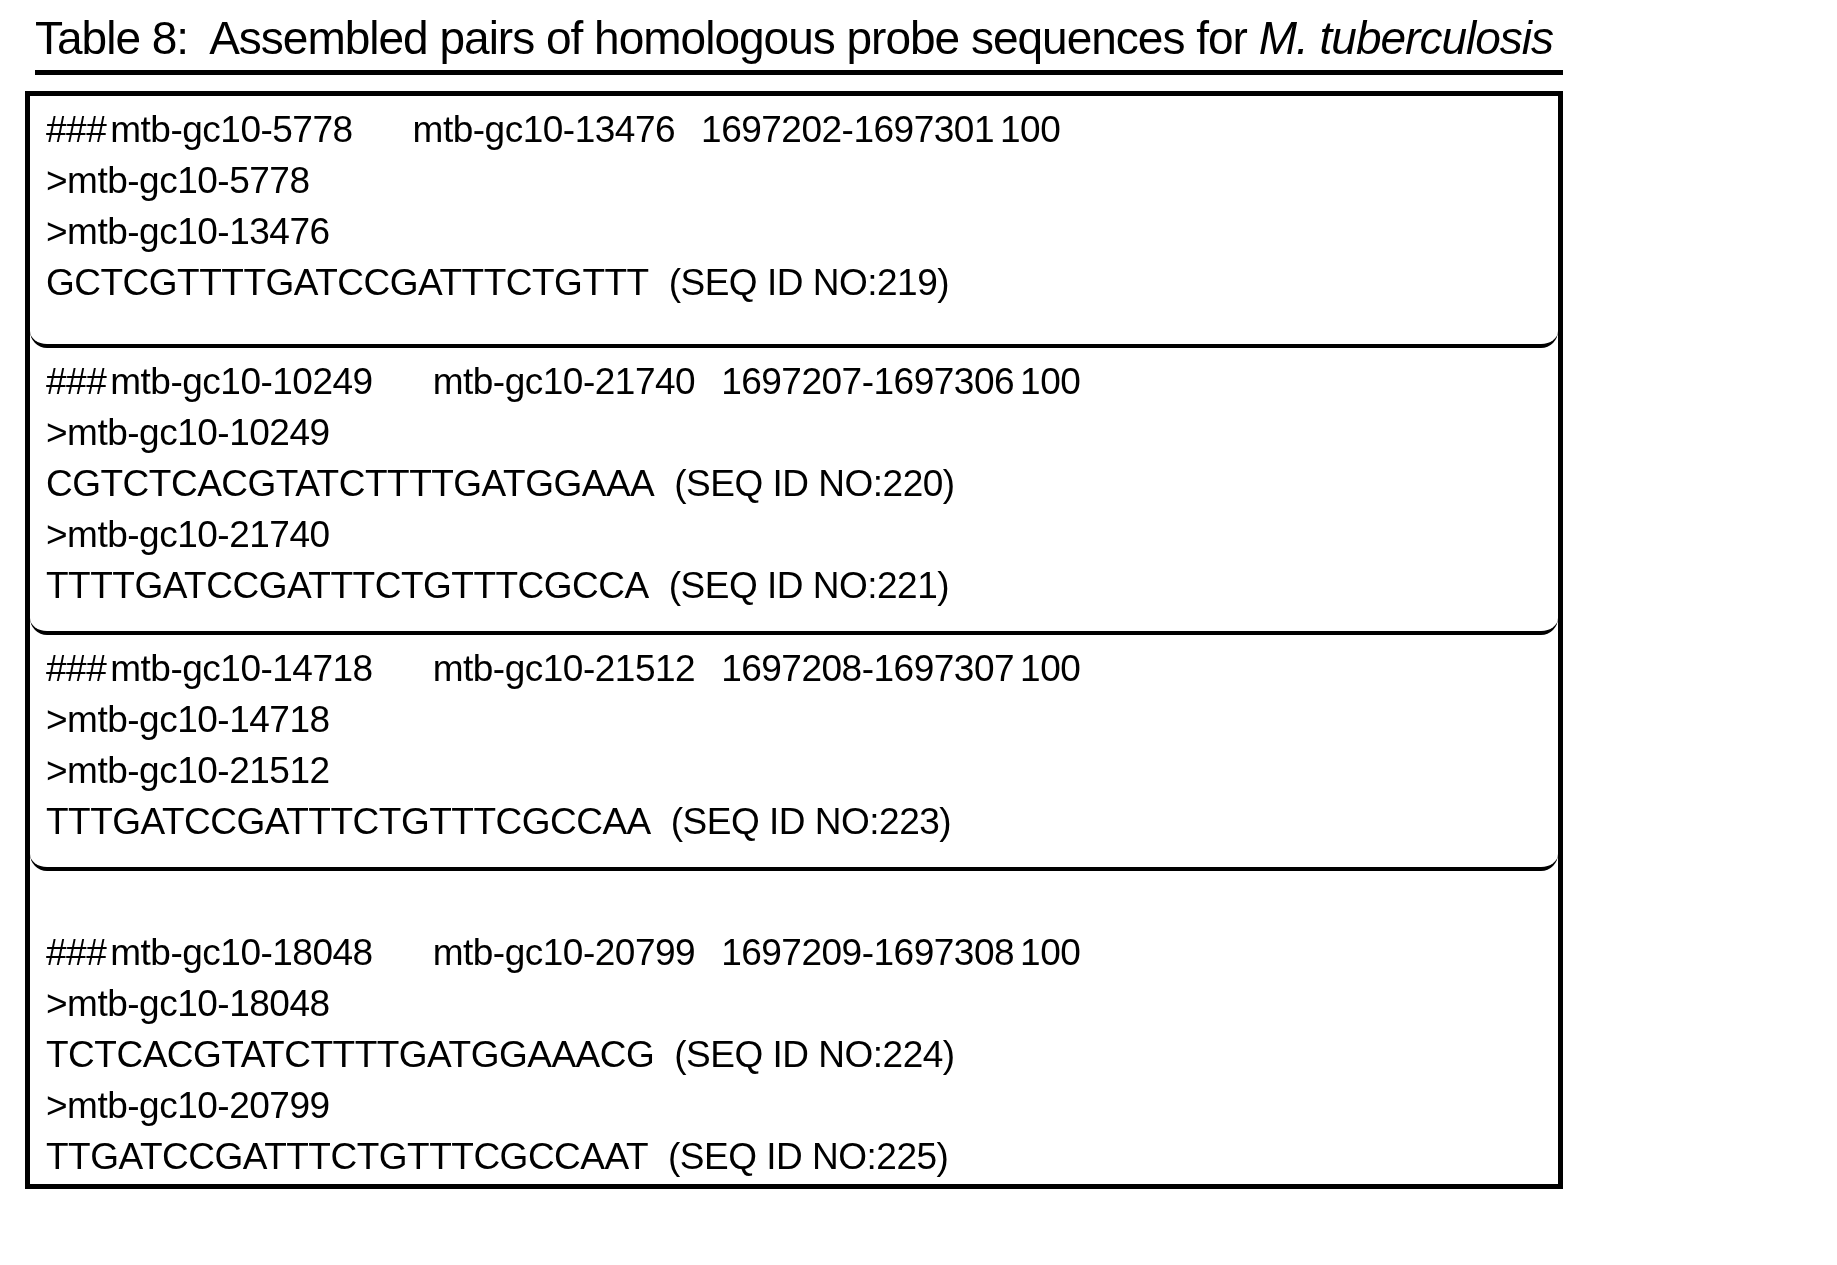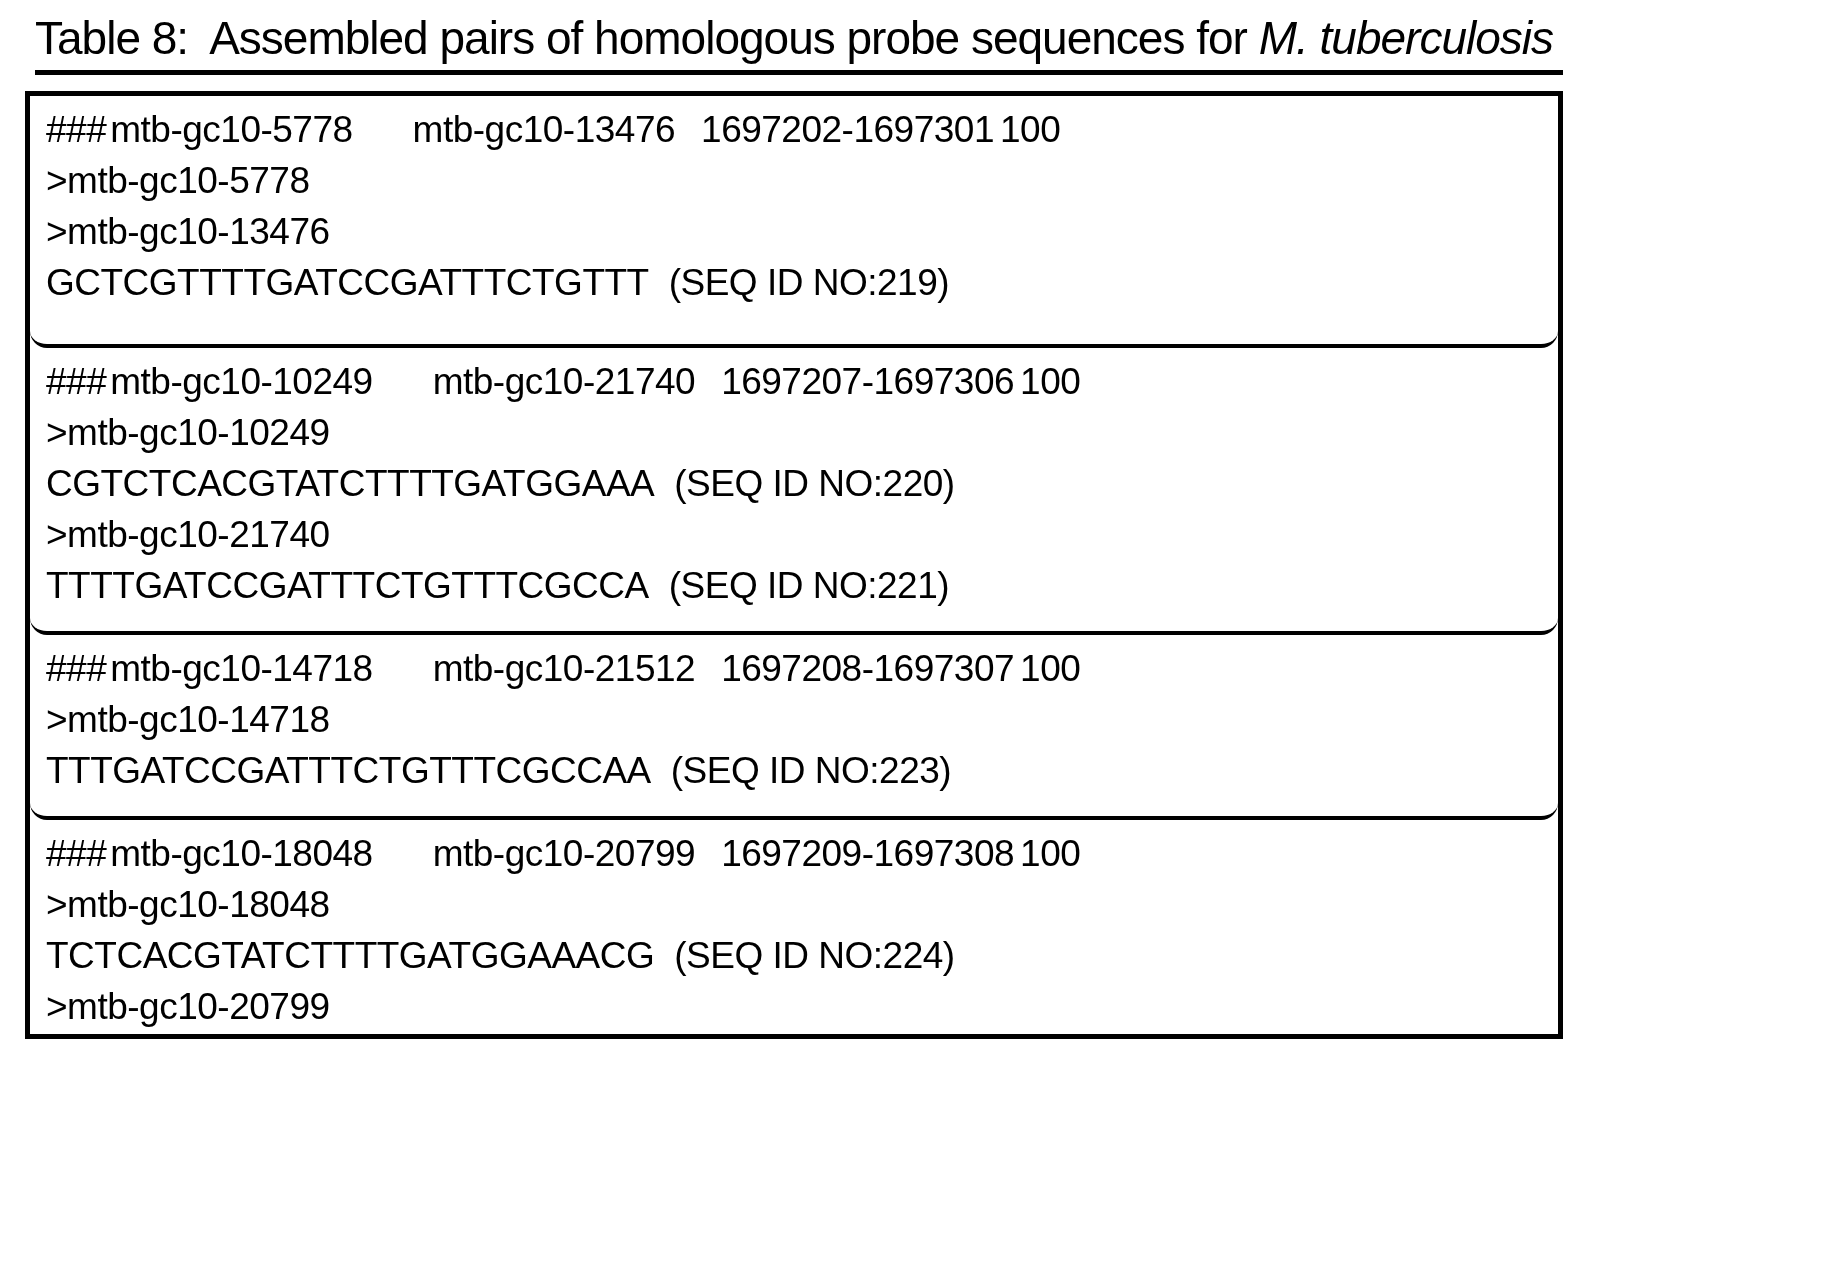--- a/index.html
+++ b/index.html
@@ -40,21 +40,21 @@
   .block {
     padding: 8px 14px 20px 16px;
     border-bottom: 4px solid #000;
     font-size: 37px;
     line-height: 51px;
     letter-spacing: -0.5px;
     white-space: nowrap;
     border-radius: 17px;
   }
   .block:nth-child(1) { padding-bottom: 36px; }
-  .block:nth-child(4) { padding-bottom: 2px; border-bottom: none; }
+  .block:nth-child(4) { padding-bottom: 2px; border-bottom: none; margin-top: 48px; }
   .hdr .marker { margin-right: 4px; }
   .hdr .p1     { margin-right: 60px; }
   .hdr .p2     { margin-right: 26px; }
   .hdr .range  { margin-right: 6px; }
   .seqline .sid { margin-left: 20px; }
 </style>
 </head>
 <body>
 
 <div class="page">
@@ -86,30 +86,34 @@
       <div class="line seqline">
         <span class="seq">TTTTGATCCGATTTCTGTTTCGCCA</span><span class="sid">(SEQ ID NO:221)</span>
       </div>
     </div>
 
     <div class="block">
       <div class="line hdr">
         <span class="marker">###</span><span class="p1">mtb-gc10-14718</span><span class="p2">mtb-gc10-21512</span><span class="range">1697208-1697307</span><span class="ident">100</span>
       </div>
       <div class="line">&gt;mtb-gc10-14718</div>
+      <div class="line">&gt;mtb-gc10-21512</div>
       <div class="line seqline">
         <span class="seq">TTTGATCCGATTTCTGTTTCGCCAA</span><span class="sid">(SEQ ID NO:223)</span>
       </div>
     </div>
 
     <div class="block">
       <div class="line hdr">
         <span class="marker">###</span><span class="p1">mtb-gc10-18048</span><span class="p2">mtb-gc10-20799</span><span class="range">1697209-1697308</span><span class="ident">100</span>
       </div>
       <div class="line">&gt;mtb-gc10-18048</div>
       <div class="line seqline">
         <span class="seq">TCTCACGTATCTTTTGATGGAAACG</span><span class="sid">(SEQ ID NO:224)</span>
       </div>
       <div class="line">&gt;mtb-gc10-20799</div>
+      <div class="line seqline">
+        <span class="seq">TTGATCCGATTTCTGTTTCGCCAAT</span><span class="sid">(SEQ ID NO:225)</span>
+      </div>
     </div>
 
   </div>
 </div>
 
 </body></html>

